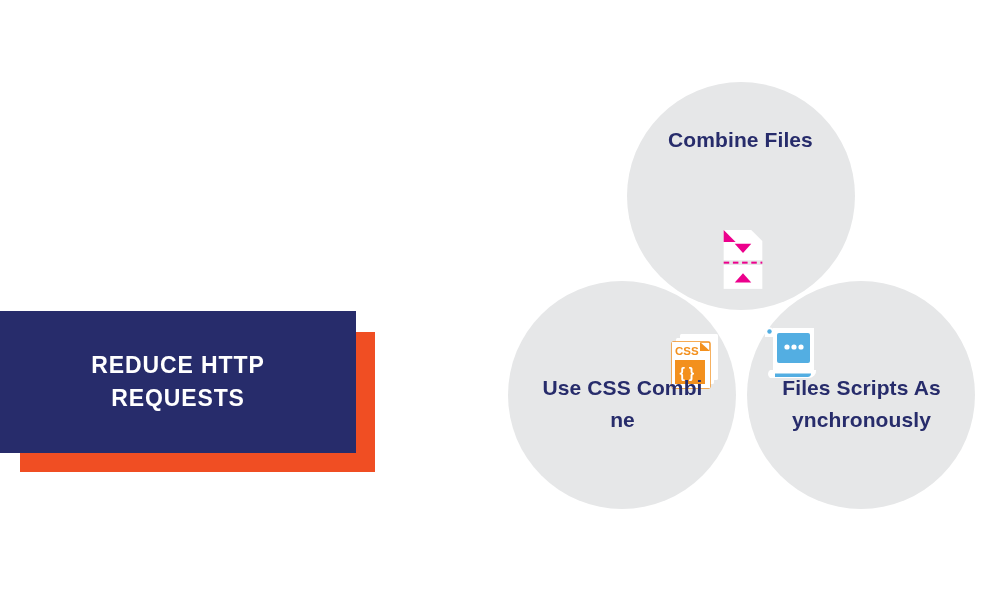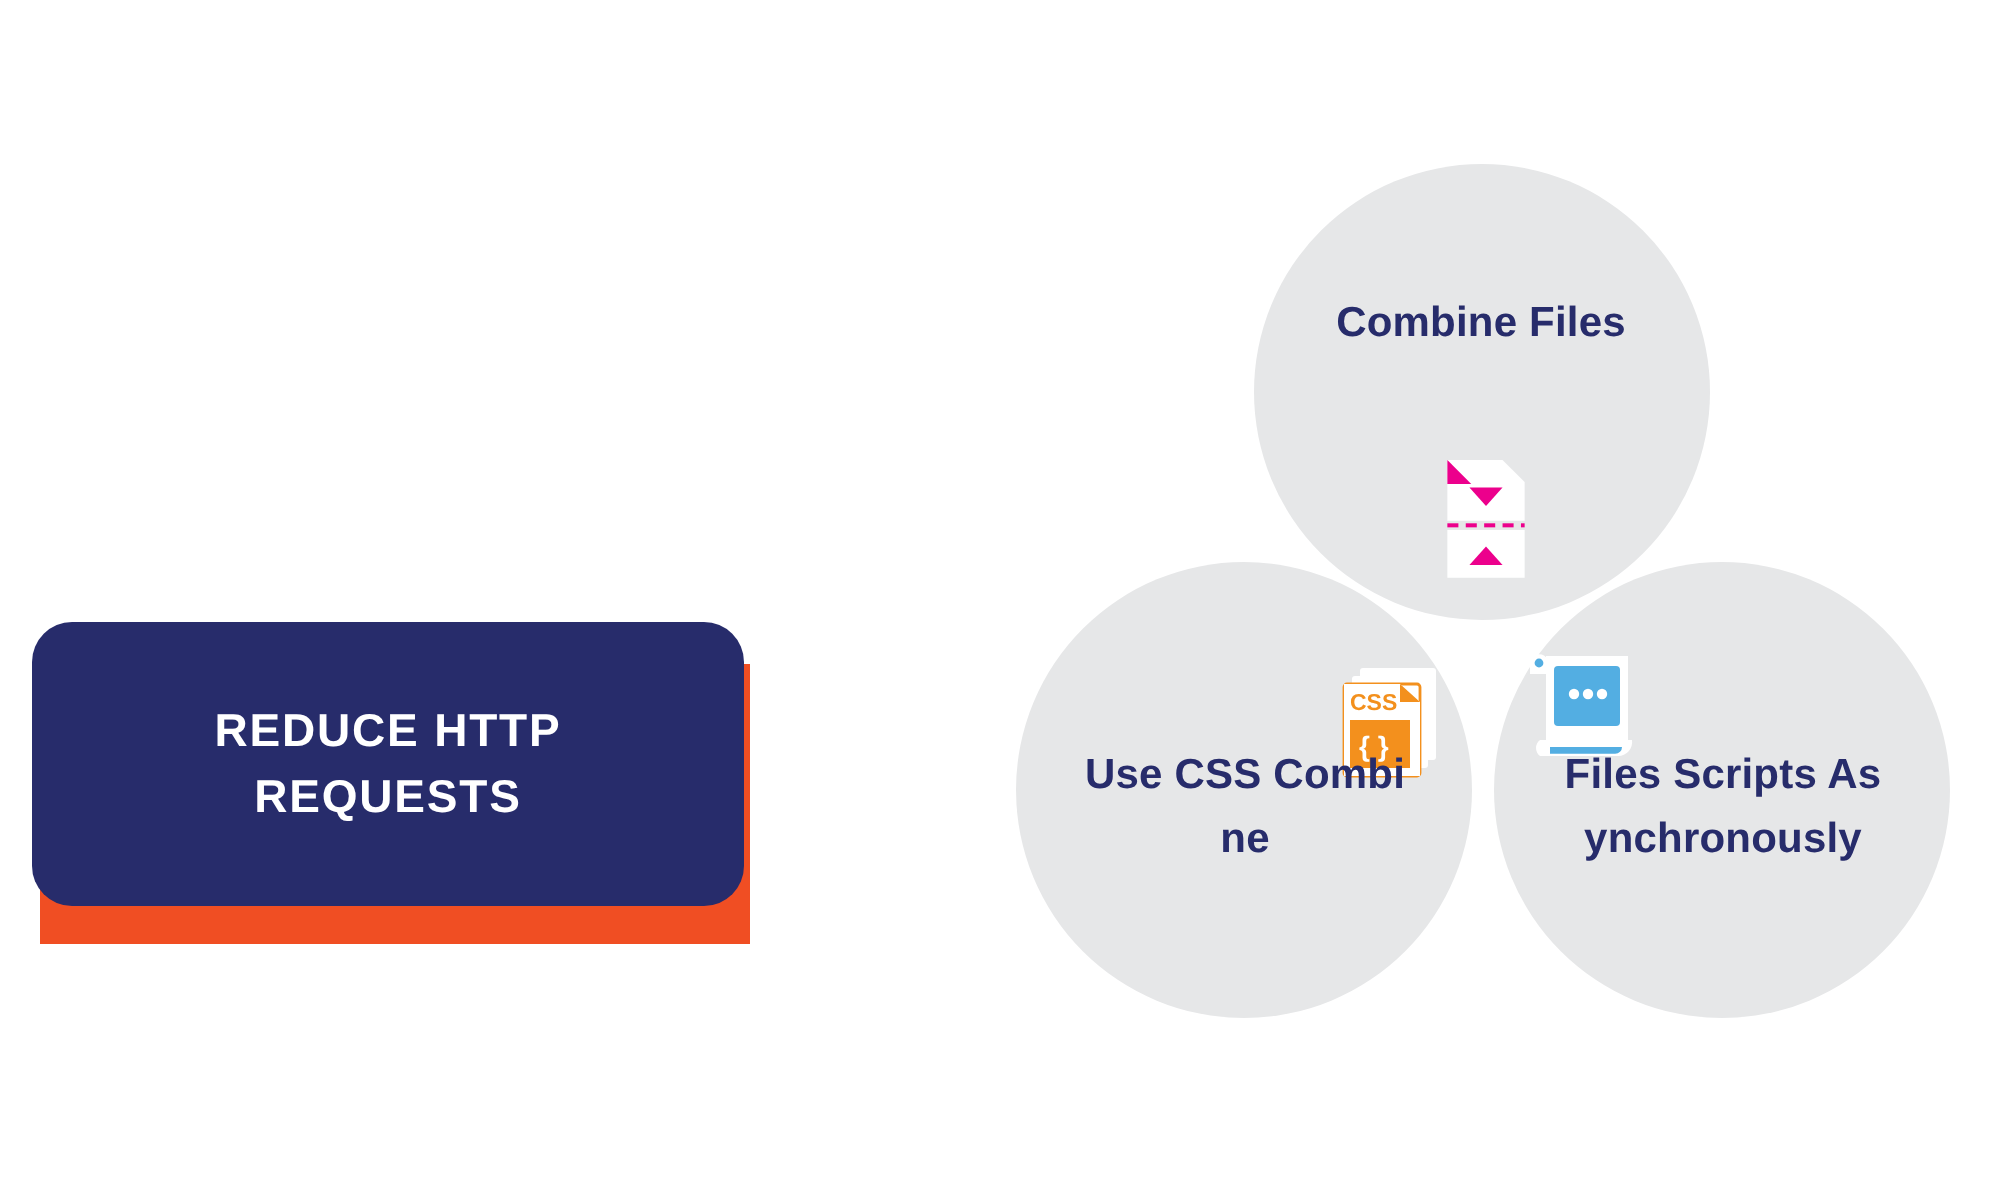--- a/index.html
+++ b/index.html
@@ -36,31 +36,30 @@
   .title-shadow {
     position: absolute;
     left: 20px;
     top: 21px;
     width: 355px;
     height: 140px;
     background: #F04E23;
   }
   .title-card {
     position: absolute;
-    left: 16px;
+    left: 0px;
     top: 0px;
     width: 356px;
     height: 142px;
     background: #272C6B;
     display: flex;
     align-items: center;
     justify-content: center;
     box-sizing: border-box;
     padding: 6px 26px 6px 26px;
-    border-radius: 20px;
   }
   .title-text {
     color: #ffffff;
     font-size: 23px;
     font-weight: bold;
     letter-spacing: 0.9px;
     line-height: 1.42;
     text-align: center;
     text-transform: uppercase;
     white-space: pre-line;
@@ -91,21 +90,21 @@
     font-weight: bold;
     line-height: 1.52;
     text-align: center;
     letter-spacing: 0.1px;
     word-break: break-all;
     overflow-wrap: break-word;
     margin: 0;
   }
   .label-top {
     left: 161px;
-    top: 84px;
+    top: 62px;
     width: 163px;
   }
   .label-left {
     left: 43px;
     top: 310px;
     width: 163px;
   }
   .label-right {
     left: 282px;
     top: 310px;

